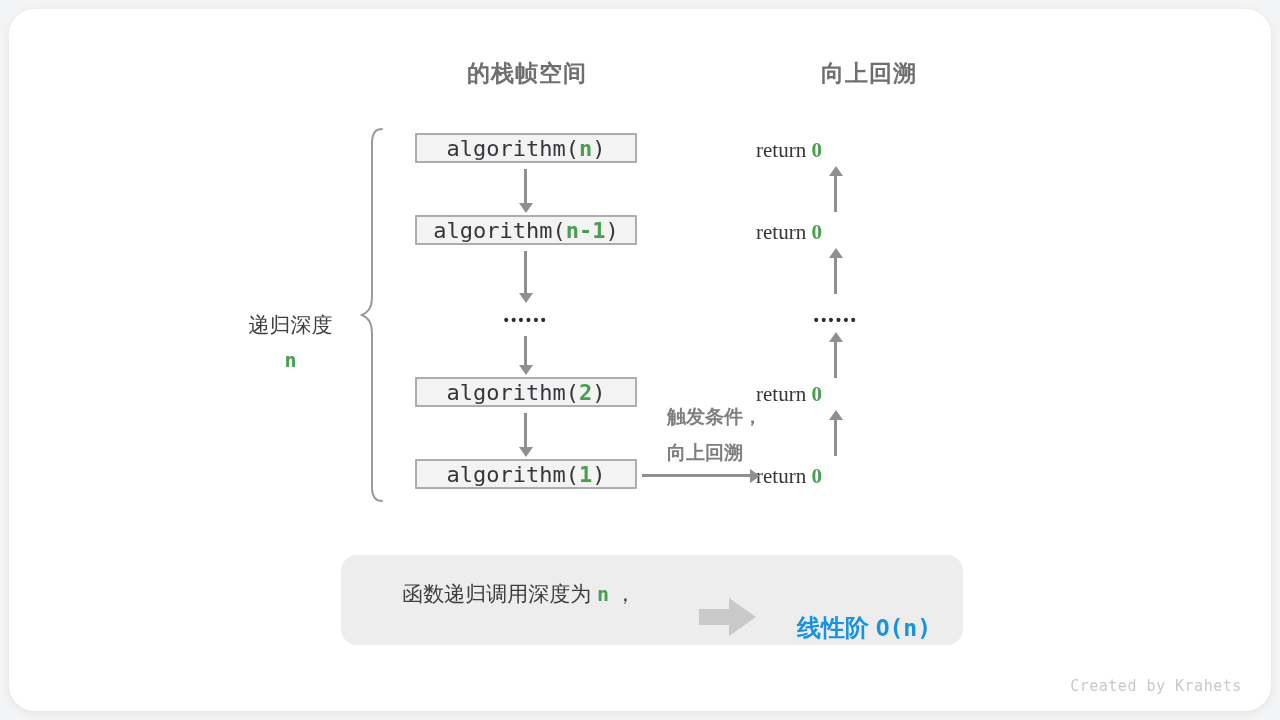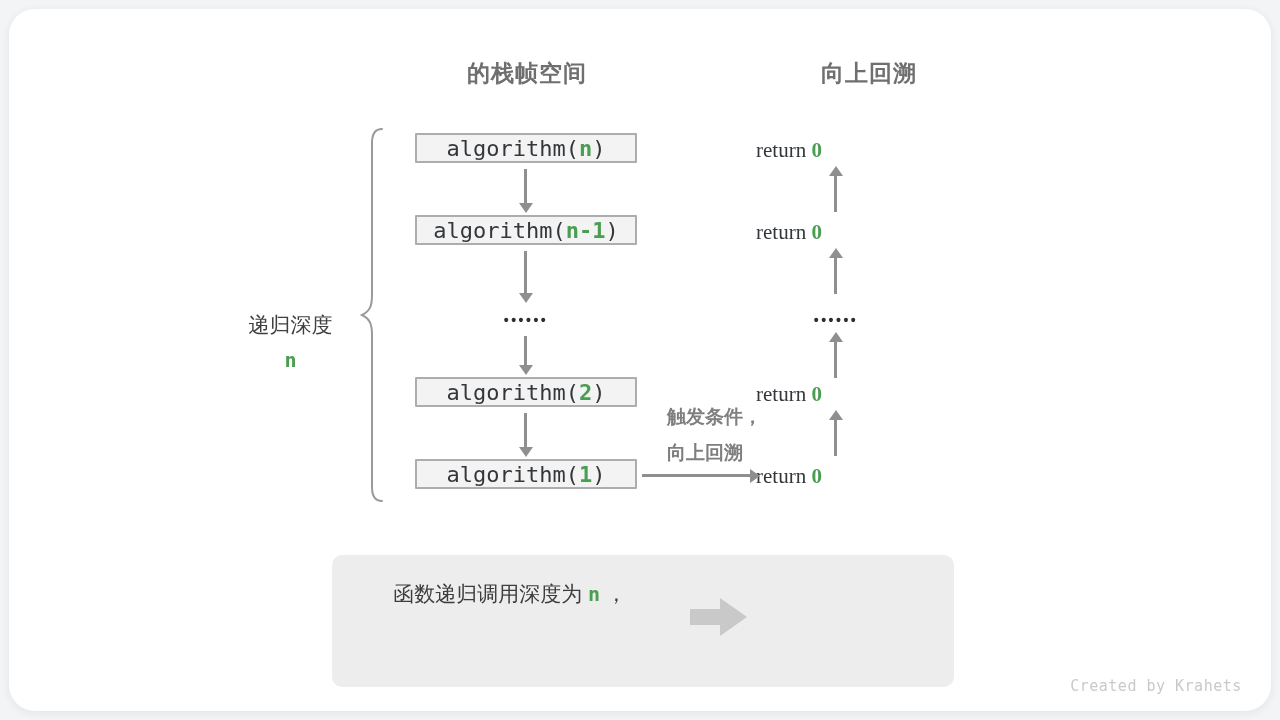--- a/index.html
+++ b/index.html
@@ -69,22 +69,22 @@
     position:absolute;left:233px;top:283px;width:115px;text-align:center;
     font-size:21px;font-weight:500;color:#3f3f3f;margin-top:28px;
   }
   .depth-label .var{
     display:block;margin-top:9px;
     font-family:"DejaVu Sans Mono",monospace;
     font-size:20px;font-weight:bold;color:var(--green);
   }
   .brace{position:absolute;left:354px;top:126px;}
   .summary{
-    position:absolute;left:332px;top:555px;width:622px;height:132px;
-    background:var(--summary-fill);border-radius:10px;
+    position:absolute;left:341px;top:555px;width:622px;height:90px;
+    background:var(--summary-fill);border-radius:16px;
   }
   .summary-lines{
     position:absolute;left:13px;top:19px;width:330px;
     text-align:center;font-size:21px;color:#3d3d3d;font-weight:500;
     line-height:39px;white-space:nowrap;
   }
   .summary-lines .var{
     font-family:"DejaVu Sans Mono",monospace;
     font-weight:bold;color:var(--green);font-size:20px;
   }
@@ -186,15 +186,18 @@
 </div>
 
 <div class="summary">
   <div class="summary-lines">
     <div><span>函数递归调用深度为 </span><span class="var">n</span><span> ，</span></div>
   </div>
   <div class="block-arrow">
     <div class="stem"></div>
     <div class="head"></div>
   </div>
+  <div class="result-line">
+    <span>线性阶 </span><span class="code">O(n)</span>
+  </div>
 </div>
 
 <div class="credit">Created by Krahets</div>
 
 </body></html>

